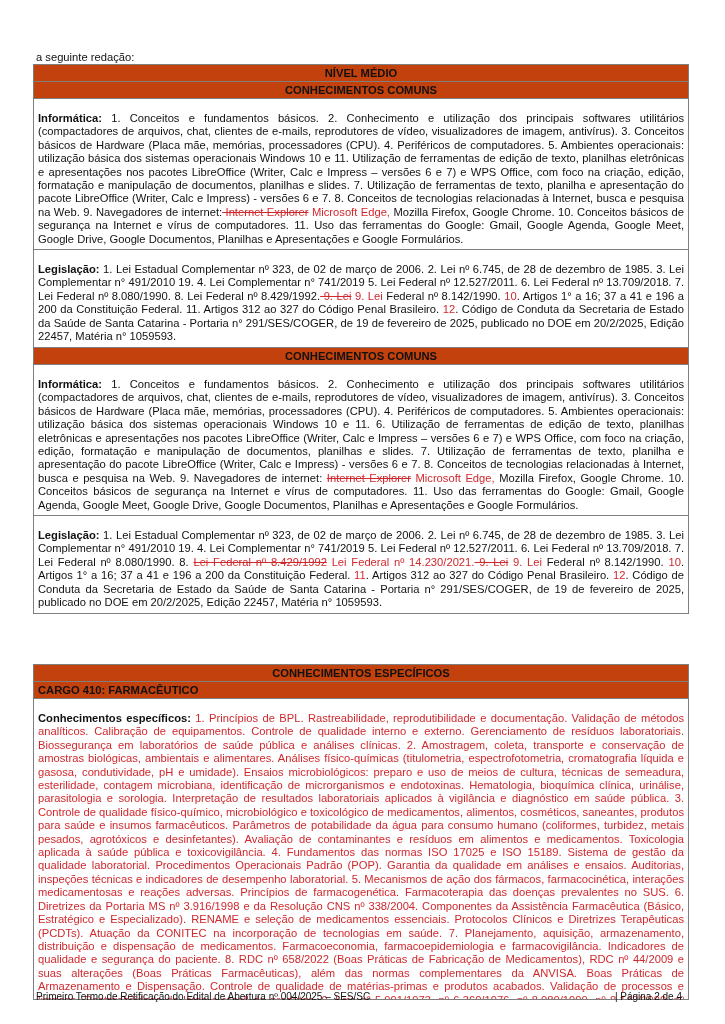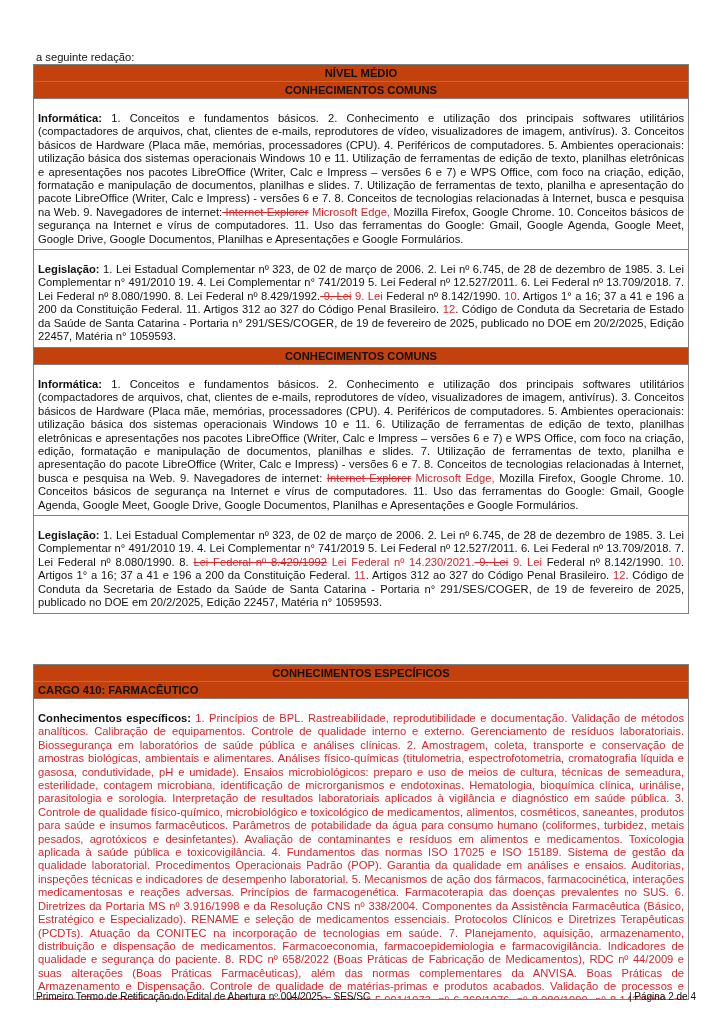--- a/index.html
+++ b/index.html
@@ -12,21 +12,21 @@
          border-bottom: 1px solid #7f7f7f; height: 16px; line-height: 16px; }
   .hdr.left { text-align: left; padding-left: 4px; }
   .cell { font-size: 11.2px; line-height: 13.4px; padding: 13px 4px 3px 4px; text-align: justify;
           border-bottom: 1px solid #7f7f7f; }
   .cell:last-child { border-bottom: none; }
   .cell b { font-weight: bold; }
   .red { color: #d0282d; }
   .strike { color: #d0282d; text-decoration: line-through; }
   .footer { position: absolute; top: 991px; font-size: 10px; }
   .footer.left { left: 36px; }
-  .footer.right { right: 29px; }
+  .footer.right { right: 43px; }
 </style>
 </head>
 <body>
 
 <div class="intro">a seguinte redação:</div>
 
 <div class="tbl" style="top:64px;">
   <div class="hdr">NÍVEL MÉDIO</div>
   <div class="hdr">CONHECIMENTOS COMUNS</div>
   <div class="cell">

